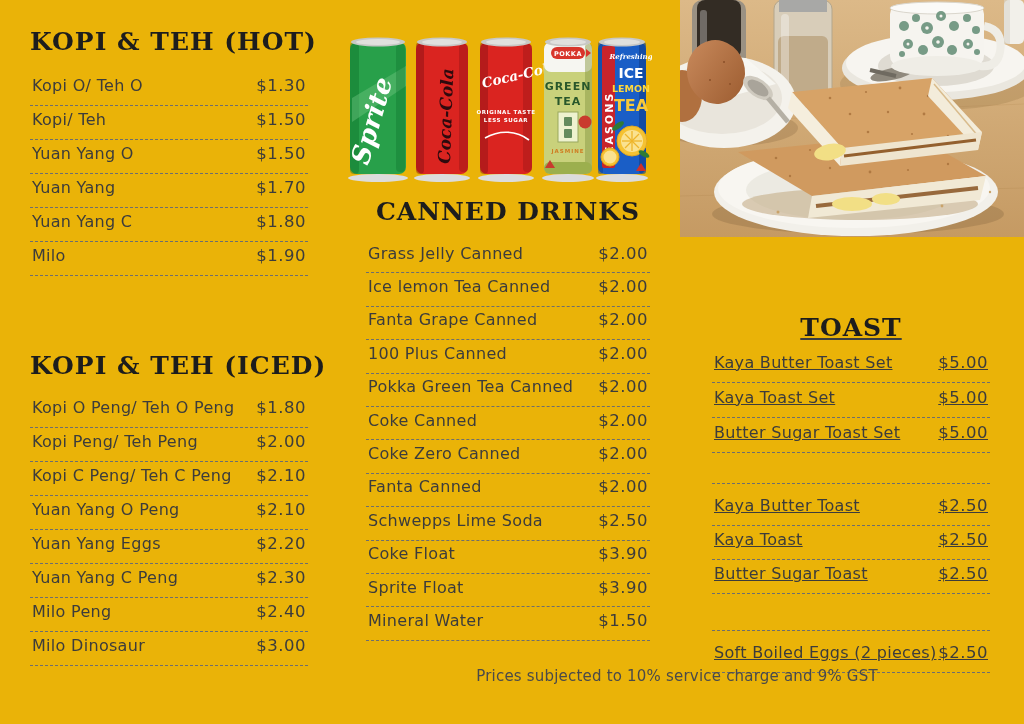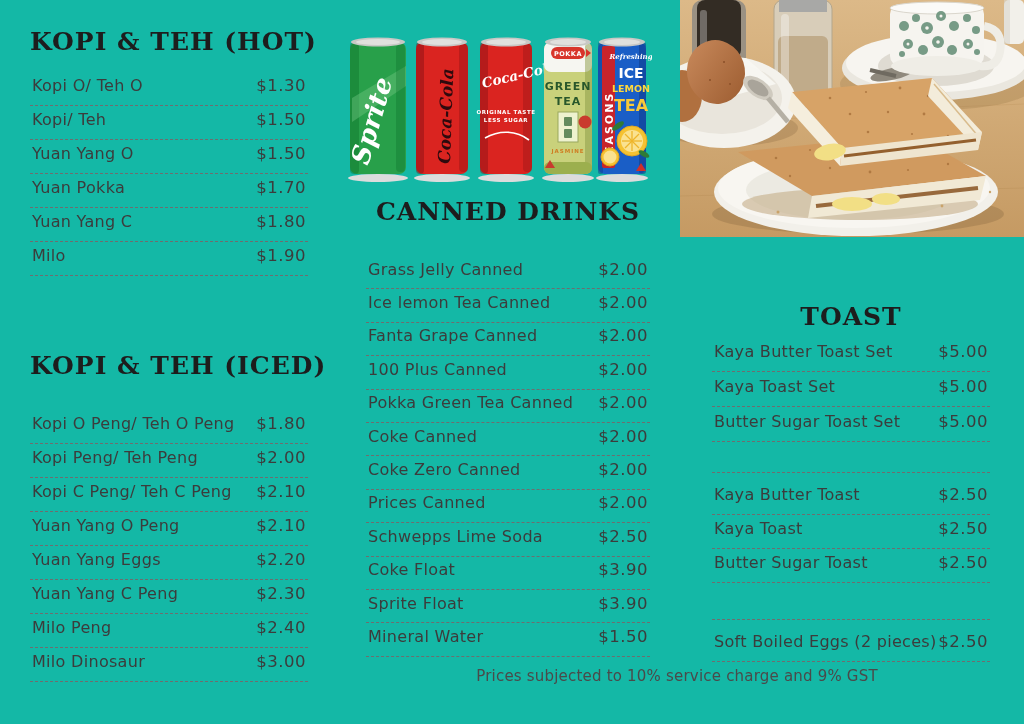--- a/index.html
+++ b/index.html
@@ -1,29 +1,29 @@
 <!DOCTYPE html>
 <html><head>
 <meta charset="utf-8">
 <style>
   html,body{margin:0;padding:0;background:#ffffff;}
   .page{
-    position:relative;width:1024px;height:724px;background:#14b8a6;overflow:hidden;
+    position:relative;width:1024px;height:724px;background:#eab308;overflow:hidden;
     font-family:"DejaVu Sans",sans-serif;color:#3c3c3c;
   }
   .menu-section{position:absolute;}
   .sec-hot{left:30px;top:26px;width:278px;}
   .sec-iced{left:30px;top:350px;width:278px;}
   .sec-canned{left:366px;top:196px;width:284px;}
-  .sec-toast{left:712px;top:301px;width:278px;}
+  .sec-toast{left:712px;top:312px;width:278px;text-decoration:underline;}
   .section-title{
     margin:0;font-family:"DejaVu Serif",serif;font-weight:700;font-size:25px;
     letter-spacing:1px;text-align:center;color:#1d1d1d;line-height:32px;white-space:nowrap;
   }
-  .menu-rows{margin-top:28px;}
+  .menu-rows{margin-top:12px;}
   .sec-hot .menu-rows{margin-top:14px;}
   .menu-row{
     display:flex;justify-content:space-between;align-items:center;height:34px;
     border-bottom:1px dashed #6e6e6e;padding:0 2px 6px 2px;box-sizing:border-box;
   }
   .sec-canned .menu-row{height:33.4px;}
   .rows-sets{margin-top:4px;}
   .rows-sets .menu-row{height:35px;}
   .rows-singles,.rows-egg{margin-top:8px;}
   .item-name{font-size:16px;letter-spacing:.3px;white-space:nowrap;}
@@ -57,21 +57,21 @@
       </div>
         <div class="menu-row">
         <span class="item-name">Kopi/ Teh</span>
         <span class="item-price">$1.50</span>
       </div>
         <div class="menu-row">
         <span class="item-name">Yuan Yang O</span>
         <span class="item-price">$1.50</span>
       </div>
         <div class="menu-row">
-        <span class="item-name">Yuan Pokka</span>
+        <span class="item-name">Yuan Yang</span>
         <span class="item-price">$1.70</span>
       </div>
         <div class="menu-row">
         <span class="item-name">Yuan Yang C</span>
         <span class="item-price">$1.80</span>
       </div>
         <div class="menu-row">
         <span class="item-name">Milo</span>
         <span class="item-price">$1.90</span>
       </div>
@@ -236,21 +236,21 @@
       </div>
         <div class="menu-row">
         <span class="item-name">Coke Canned</span>
         <span class="item-price">$2.00</span>
       </div>
         <div class="menu-row">
         <span class="item-name">Coke Zero Canned</span>
         <span class="item-price">$2.00</span>
       </div>
         <div class="menu-row">
-        <span class="item-name">Prices Canned</span>
+        <span class="item-name">Fanta Canned</span>
         <span class="item-price">$2.00</span>
       </div>
         <div class="menu-row">
         <span class="item-name">Schwepps Lime Soda</span>
         <span class="item-price">$2.50</span>
       </div>
         <div class="menu-row">
         <span class="item-name">Coke Float</span>
         <span class="item-price">$3.90</span>
       </div>

